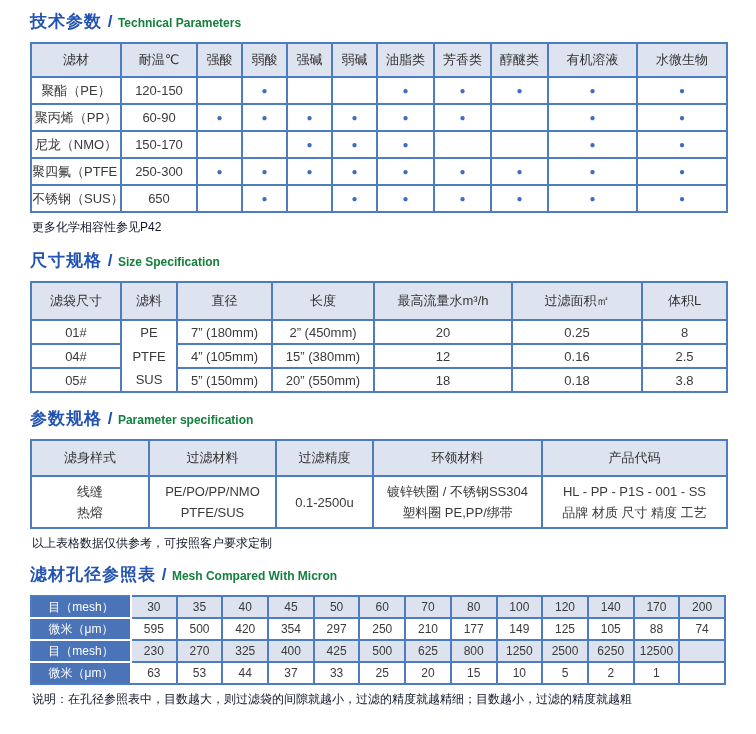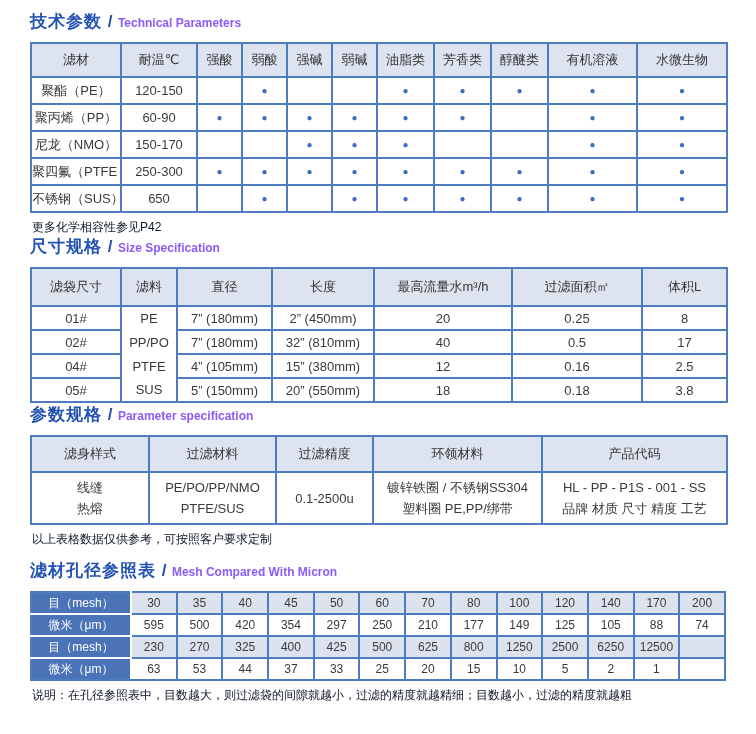--- a/index.html
+++ b/index.html
@@ -6,21 +6,21 @@
   html,body { background:#ffffff; }
   body {
     width:756px; height:734px;
     font-family:"Liberation Sans","DejaVu Sans",sans-serif;
     color:#3a3a3a;
   }
   .page { padding:10px 30px 0 30px; }
 
   .sec-title { margin:0 0 7px 0; line-height:24px; }
   .sec-title .zh { color:#2353b2; font-weight:bold; font-size:17px; letter-spacing:1px; }
-  .sec-title .en { color:#8b5cf6; font-weight:bold; font-size:12px; }
+  .sec-title .en { color:#15803d; font-weight:bold; font-size:12px; }
 
   table { border-collapse:collapse; table-layout:fixed; width:696px; }
   th, td {
     border:2px solid #4d7cc0;
     text-align:center; vertical-align:middle;
     font-size:13px; font-weight:normal;
     overflow:hidden; white-space:nowrap;
   }
   thead th { background:#dde3ef; color:#333; }
 
@@ -41,21 +41,21 @@
     background:#4a73b8; color:#ffffff;
     border:2px solid #ffffff; border-left:2px solid #4d7cc0;
   }
   .t4 tr:first-child .lbl { border-top:2px solid #4d7cc0; }
   .t4 tr:last-child .lbl { border-bottom:2px solid #4d7cc0; }
   .t4 .mrow { background:#dce3ef;padding-left:36px; }
   .t4 .urow { background:#ffffff; }
 
   .note { font-size:12px; color:#0f172a; margin:6px 0 0 2px; line-height:16px; }
   .gap-s { margin-top:12px; }
-  .gap-m { }
+  .gap-m { margin-top:14px; }
 </style>
 </head>
 <body>
 
 <div class="page">
 
   <div class="sec-title">
     <span class="zh">技术参数 /</span>
     <span class="en">Technical Parameters</span>
   </div>
@@ -187,29 +187,20 @@
     </thead>
     <tbody>
       <tr>
         <td>01#</td>
         <td>PE</td>
         <td>7” (180mm)</td>
         <td>2” (450mm)</td>
         <td>20</td>
         <td>0.25</td>
         <td>8</td>
-      </tr>
-      <tr>
-        <td>02#</td>
-        <td class="merge">PP/PO</td>
-        <td>7” (180mm)</td>
-        <td>32” (810mm)</td>
-        <td>40</td>
-        <td>0.5</td>
-        <td>17</td>
       </tr>
       <tr>
         <td>04#</td>
         <td class="merge">PTFE</td>
         <td>4” (105mm)</td>
         <td>15” (380mm)</td>
         <td>12</td>
         <td>0.16</td>
         <td>2.5</td>
       </tr>

